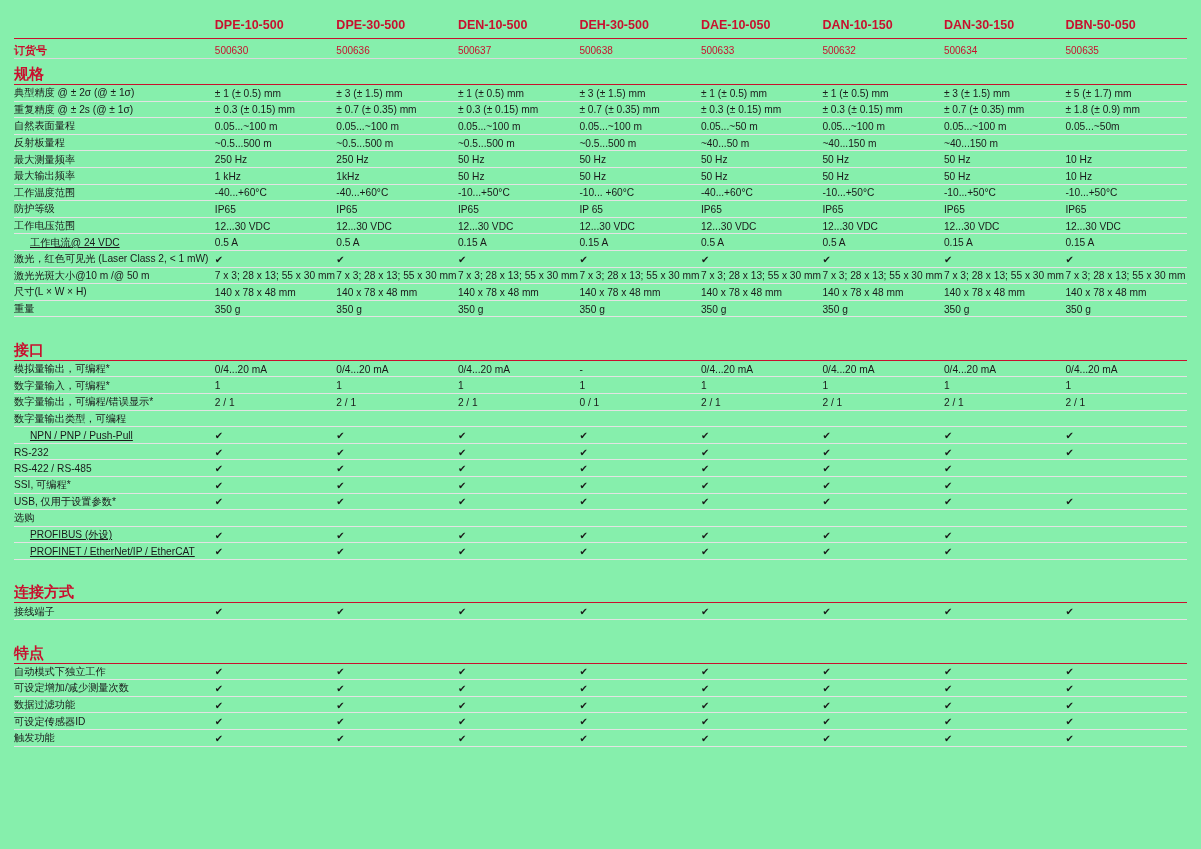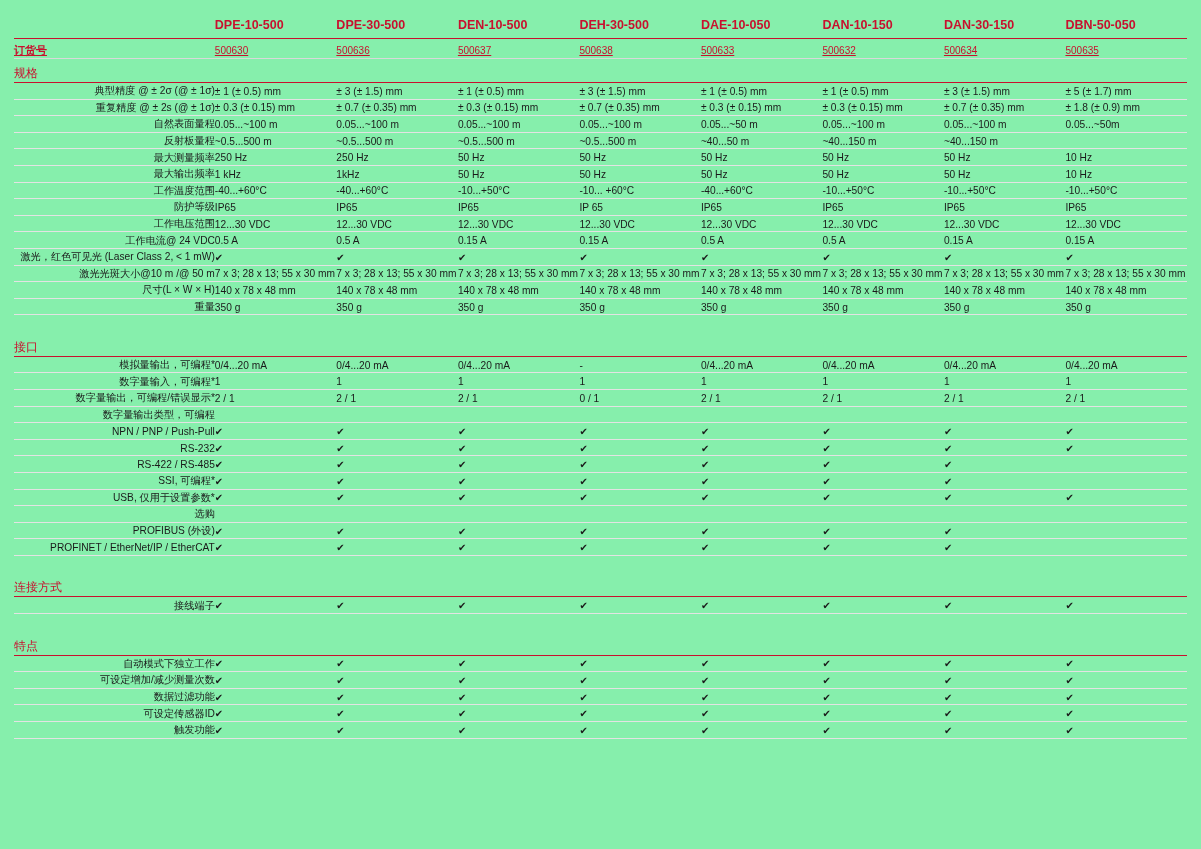--- a/index.html
+++ b/index.html
@@ -40,47 +40,46 @@
   }
   tr.header-row th.label-head { border-bottom: 1.4px solid #c8102e; }
 
   
   tr.order-row td {
     color: #c8102e;
     font-size: 10px;
     height: 20px;
     padding-top: 3px;
     border-bottom: 1px solid #d9d9d9;
-    text-decoration: underline;
   }
   tr.order-row td.rowlabel {
     font-weight: bold;
     font-size: 11px;
   }
 
   
   tr.section-row td {
     color: #c8102e;
-    font-weight: normal;
-    font-size: 12px;
+    font-weight: bold;
+    font-size: 15px;
     height: 22px;
     padding-top: 6px;
     border-bottom: 1.2px solid #c8102e;
   }
 
   tr.data-row td {
     height: 16.6px;
     border-bottom: 1px solid #e3e3e3;
     font-size: 10.2px;
     padding-top: 1px;
     white-space: nowrap;
     overflow: hidden;
   }
-  tr.data-row td.rowlabel { color: #1a1a1a; text-align: right; }
-  tr.data-row td.indent1 { padding-left: 16px; }
+  tr.data-row td.rowlabel { color: #1a1a1a; }
+  tr.data-row td.indent1 { padding-left: 16px; text-decoration: underline; }
   tr.data-row td.check { text-align: left; }
   .chk { color: #1a1a1a; font-size: 10px; }
   tr.gap-row td { height: 18px; border: none; }
 </style>
 </head>
 <body>
 
 <div id="page">
   <table class="spec">
     <colgroup>

